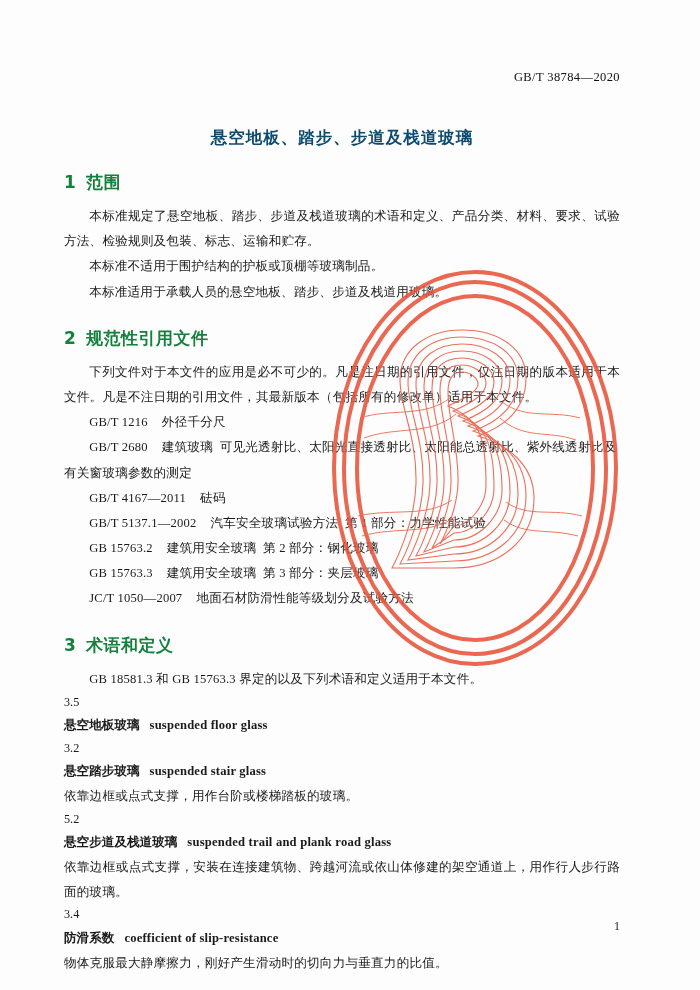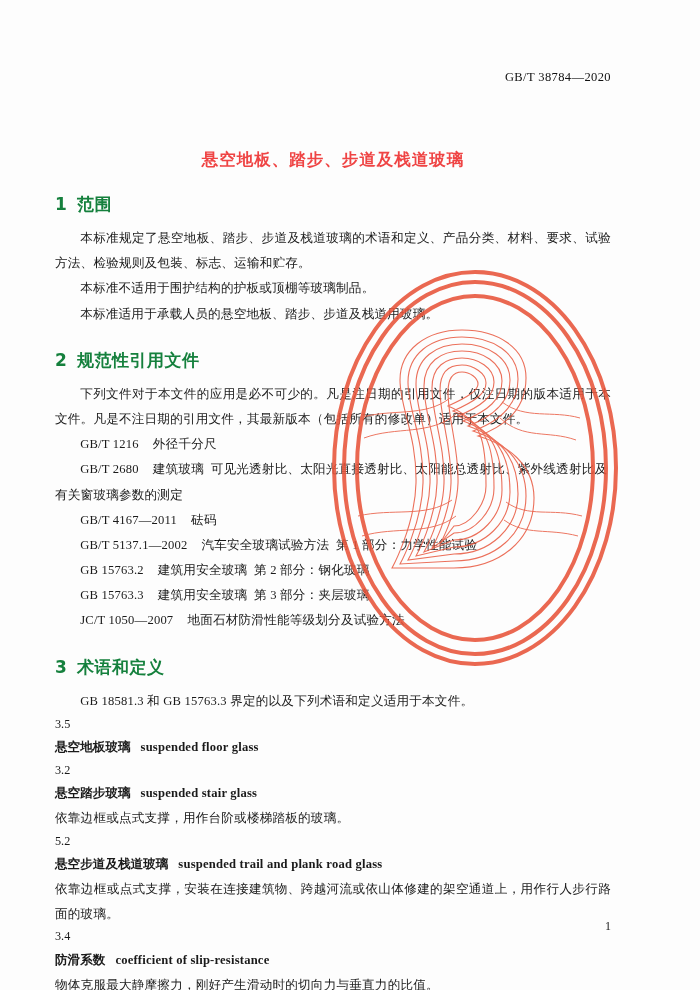--- a/index.html
+++ b/index.html
@@ -15,43 +15,43 @@
     font-family: "Liberation Serif", "DejaVu Serif", serif;
     color: #1a1a1a;
   }
   .page {
     position: absolute;
     inset: 0;
     background: #fdfdfd;
   }
   .page-inner {
     position: absolute;
-    left: 55px;
+    left: 64px;
     top: 70px;
     width: 556px;
     height: 860px;
   }
 
   
   .std-no {
     text-align: right;
     font-size: 12.5px;
     letter-spacing: 0.4px;
     font-family: "Liberation Serif", serif;
     color: #111;
   }
 
   .doc-title {
     text-align: center;
     font-size: 16.5px;
     font-weight: bold;
     letter-spacing: 1px;
-    margin-top: 64px;
+    margin-top: 42px;
     font-family: "DejaVu Sans", sans-serif;
-    color: #ef4444;
+    color: #0c4a6e;
   }
 
   
   .section {
     margin-top: 22px;
   }
   .sec-head {
     font-size: 17px;
     font-weight: bold;
     font-family: "DejaVu Sans", sans-serif;

